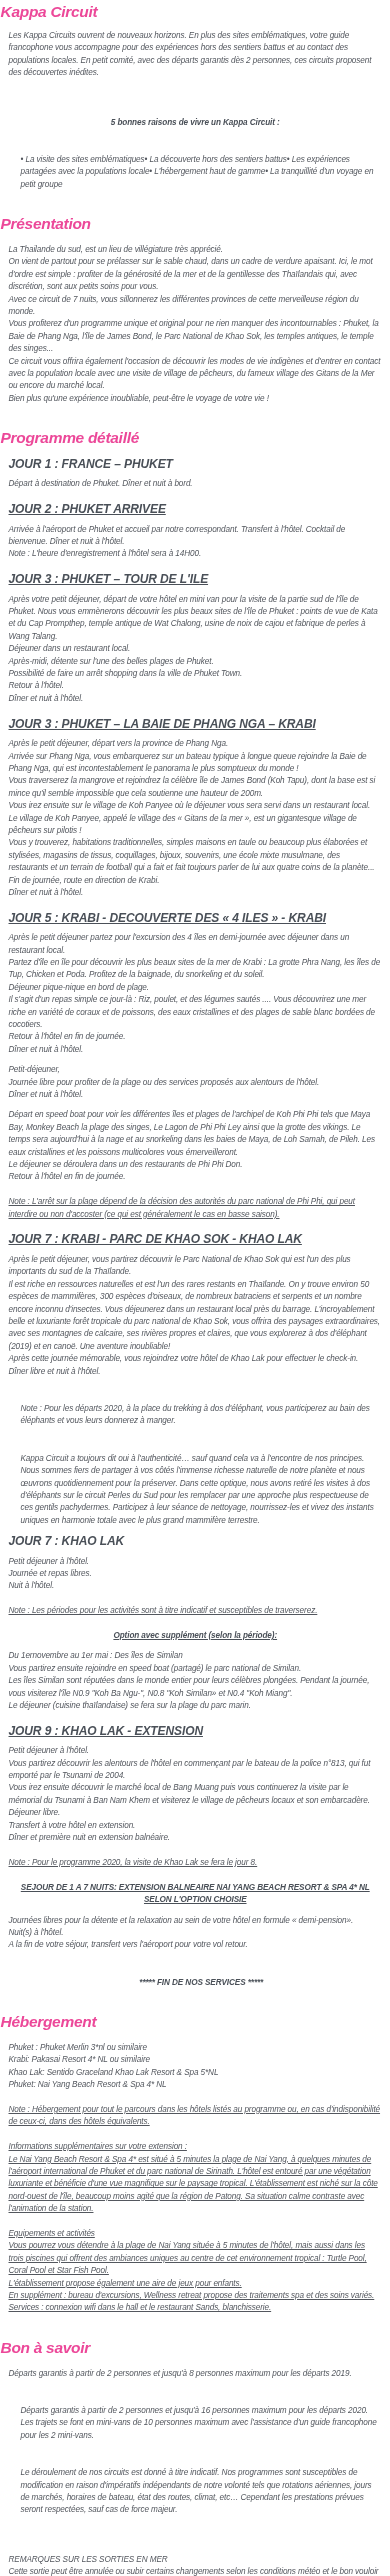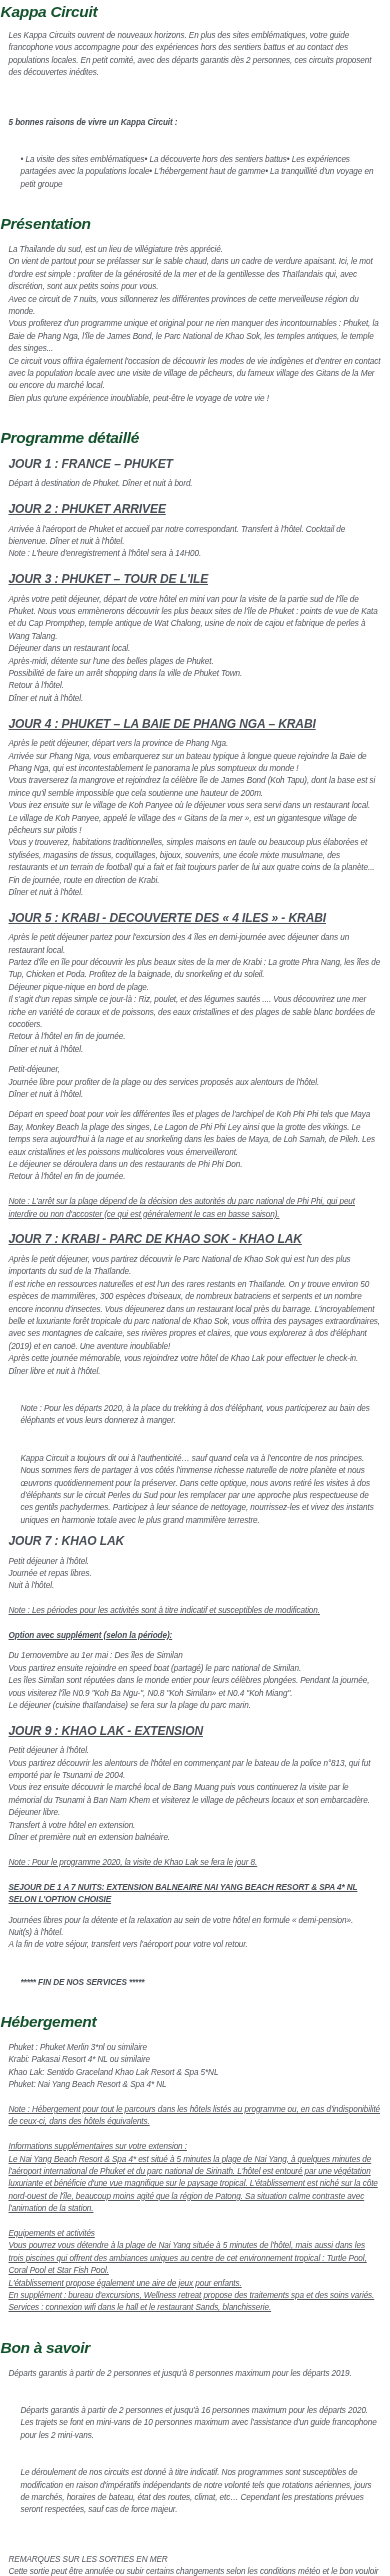--- a/index.html
+++ b/index.html
@@ -7,37 +7,37 @@
   .doc {
     width: 391px;
     box-sizing: border-box;
     padding: 3.1px 1px 31px 0.5px;
     font-family: "Liberation Sans", sans-serif;
     font-style: italic;
     color: #53575e;
     letter-spacing: -0.1px;
   }
   h1, h2 {
-    color: #14532d;
+    color: #ec4899;
     font-size: 15.5px;
     line-height: 17.5px;
     font-weight: 700;
     font-style: italic;
     letter-spacing: -0.3px;
     margin: 0;
   }
   h1 { margin: 0 0 9.3px 0; }
   h2 { margin: 24px 0 11.3px 0; }
   .p {
     margin: 8px;
     font-size: 8.2px;
     line-height: 12.4px;
     white-space: pre-line;
   }
-  .bold { font-weight: 700; color: #4a5058; }
+  .bold { font-weight: 700; color: #4a5058; text-align: center; }
   .day-title {
     font-weight: 700;
     color: #4a5058;
     font-size: 12px;
   }
   .gap-1 { margin-top: 12.4px; text-decoration: underline; }
   .gap-2 { margin-top: 25px; padding-left: 12px; }
   .gap-3 { margin-top: 37px; }
 </style>
 </head>
@@ -69,21 +69,21 @@
 Note : L'heure d'enregistrement à l'hôtel sera à 14H00.</p>
 
   <p class="p day-title gap-1">JOUR 3 : PHUKET – TOUR DE L'ILE</p>
   <p class="p">Après votre petit déjeuner, départ de votre hôtel en mini van pour la visite de la partie sud de l'île de Phuket. Nous vous emmènerons découvrir les plus beaux sites de l'île de Phuket : points de vue de Kata et du Cap Prompthep, temple antique de Wat Chalong, usine de noix de cajou et fabrique de perles à Wang Talang.
 Déjeuner dans un restaurant local.
 Après-midi, détente sur l'une des belles plages de Phuket.
 Possibilité de faire un arrêt shopping dans la ville de Phuket Town.
 Retour à l'hôtel.
 Dîner et nuit à l'hôtel.</p>
 
-  <p class="p day-title gap-1">JOUR 4 : PHUKET – LA BAIE DE PHANG NGA – KRABI</p>
+  <p class="p day-title gap-1">JOUR 3 : PHUKET – LA BAIE DE PHANG NGA – KRABI</p>
   <p class="p">Après le petit déjeuner, départ vers la province de Phang Nga.
 Arrivée sur Phang Nga, vous embarquerez sur un bateau typique à longue queue rejoindre la Baie de Phang Nga, qui est incontestablement le panorama le plus somptueux du monde !
 Vous traverserez la mangrove et rejoindrez la célèbre île de James Bond (Koh Tapu), dont la base est si mince qu'il semble impossible que cela soutienne une hauteur de 200m.
 Vous irez ensuite sur le village de Koh Panyee où le déjeuner vous sera servi dans un restaurant local.
 Le village de Koh Panyee, appelé le village des « Gitans de la mer », est un gigantesque village de pêcheurs sur pilotis !
 Vous y trouverez, habitations traditionnelles, simples maisons en taule ou beaucoup plus élaborées et stylisées, magasins de tissus, coquillages, bijoux, souvenirs, une école mixte musulmane, des restaurants et un terrain de football qui a fait et fait toujours parler de lui aux quatre coins de la planète...
 Fin de journée, route en direction de Krabi.
 Dîner et nuit à l'hôtel.</p>
 
   <p class="p day-title gap-1">JOUR 5 : KRABI - DECOUVERTE DES « 4 ILES » - KRABI</p>
@@ -108,21 +108,21 @@
 Il est riche en ressources naturelles et est l'un des rares restants en Thaïlande. On y trouve environ 50 espèces de mammifères, 300 espèces d'oiseaux, de nombreux batraciens et serpents et un nombre encore inconnu d'insectes. Vous déjeunerez dans un restaurant local près du barrage. L'incroyablement belle et luxuriante forêt tropicale du parc national de Khao Sok, vous offrira des paysages extraordinaires, avec ses montagnes de calcaire, ses rivières propres et claires, que vous explorerez à dos d'éléphant (2019) et en canoë. Une aventure inoubliable!
 Après cette journée mémorable, vous rejoindrez votre hôtel de Khao Lak pour effectuer le check-in.
 Dîner libre et nuit à l'hôtel.</p>
   <p class="p gap-2">Note : Pour les départs 2020, à la place du trekking à dos d'éléphant, vous participerez au bain des éléphants et vous leurs donnerez à manger.</p>
   <p class="p gap-2">Kappa Circuit a toujours dit oui à l'authenticité… sauf quand cela va à l'encontre de nos principes. Nous sommes fiers de partager à vos côtés l'immense richesse naturelle de notre planète et nous œuvrons quotidiennement pour la préserver. Dans cette optique, nous avons retiré les visites à dos d'éléphants sur le circuit Perles du Sud pour les remplacer par une approche plus respectueuse de ces gentils pachydermes. Participez à leur séance de nettoyage, nourrissez-les et vivez des instants uniques en harmonie totale avec le plus grand mammifère terrestre.</p>
 
   <p class="p day-title">JOUR 7 : KHAO LAK</p>
   <p class="p">Petit déjeuner à l'hôtel.
 Journée et repas libres.
 Nuit à l'hôtel.</p>
-  <p class="p gap-1">Note : Les périodes pour les activités sont à titre indicatif et susceptibles de modification.</p>
+  <p class="p gap-1">Note : Les périodes pour les activités sont à titre indicatif et susceptibles de traverserez.</p>
 
   <p class="p bold gap-1">Option avec supplément (selon la période):</p>
   <p class="p">Du 1ernovembre au 1er mai : Des îles de Similan
 Vous partirez ensuite rejoindre en speed boat (partagé) le parc national de Similan.
 Les îles Similan sont réputées dans le monde entier pour leurs célèbres plongées. Pendant la journée, vous visiterez l'île N0.9 "Koh Ba Ngu-", N0.8 "Koh Similan» et N0.4 "Koh Miang".
 Le déjeuner (cuisine thaïlandaise) se fera sur la plage du parc marin.</p>
 
   <p class="p day-title gap-1">JOUR 9 : KHAO LAK - EXTENSION</p>
   <p class="p">Petit déjeuner à l'hôtel.
 Vous partirez découvrir les alentours de l'hôtel en commençant par le bateau de la police n°813, qui fut emporté par le Tsunami de 2004.

